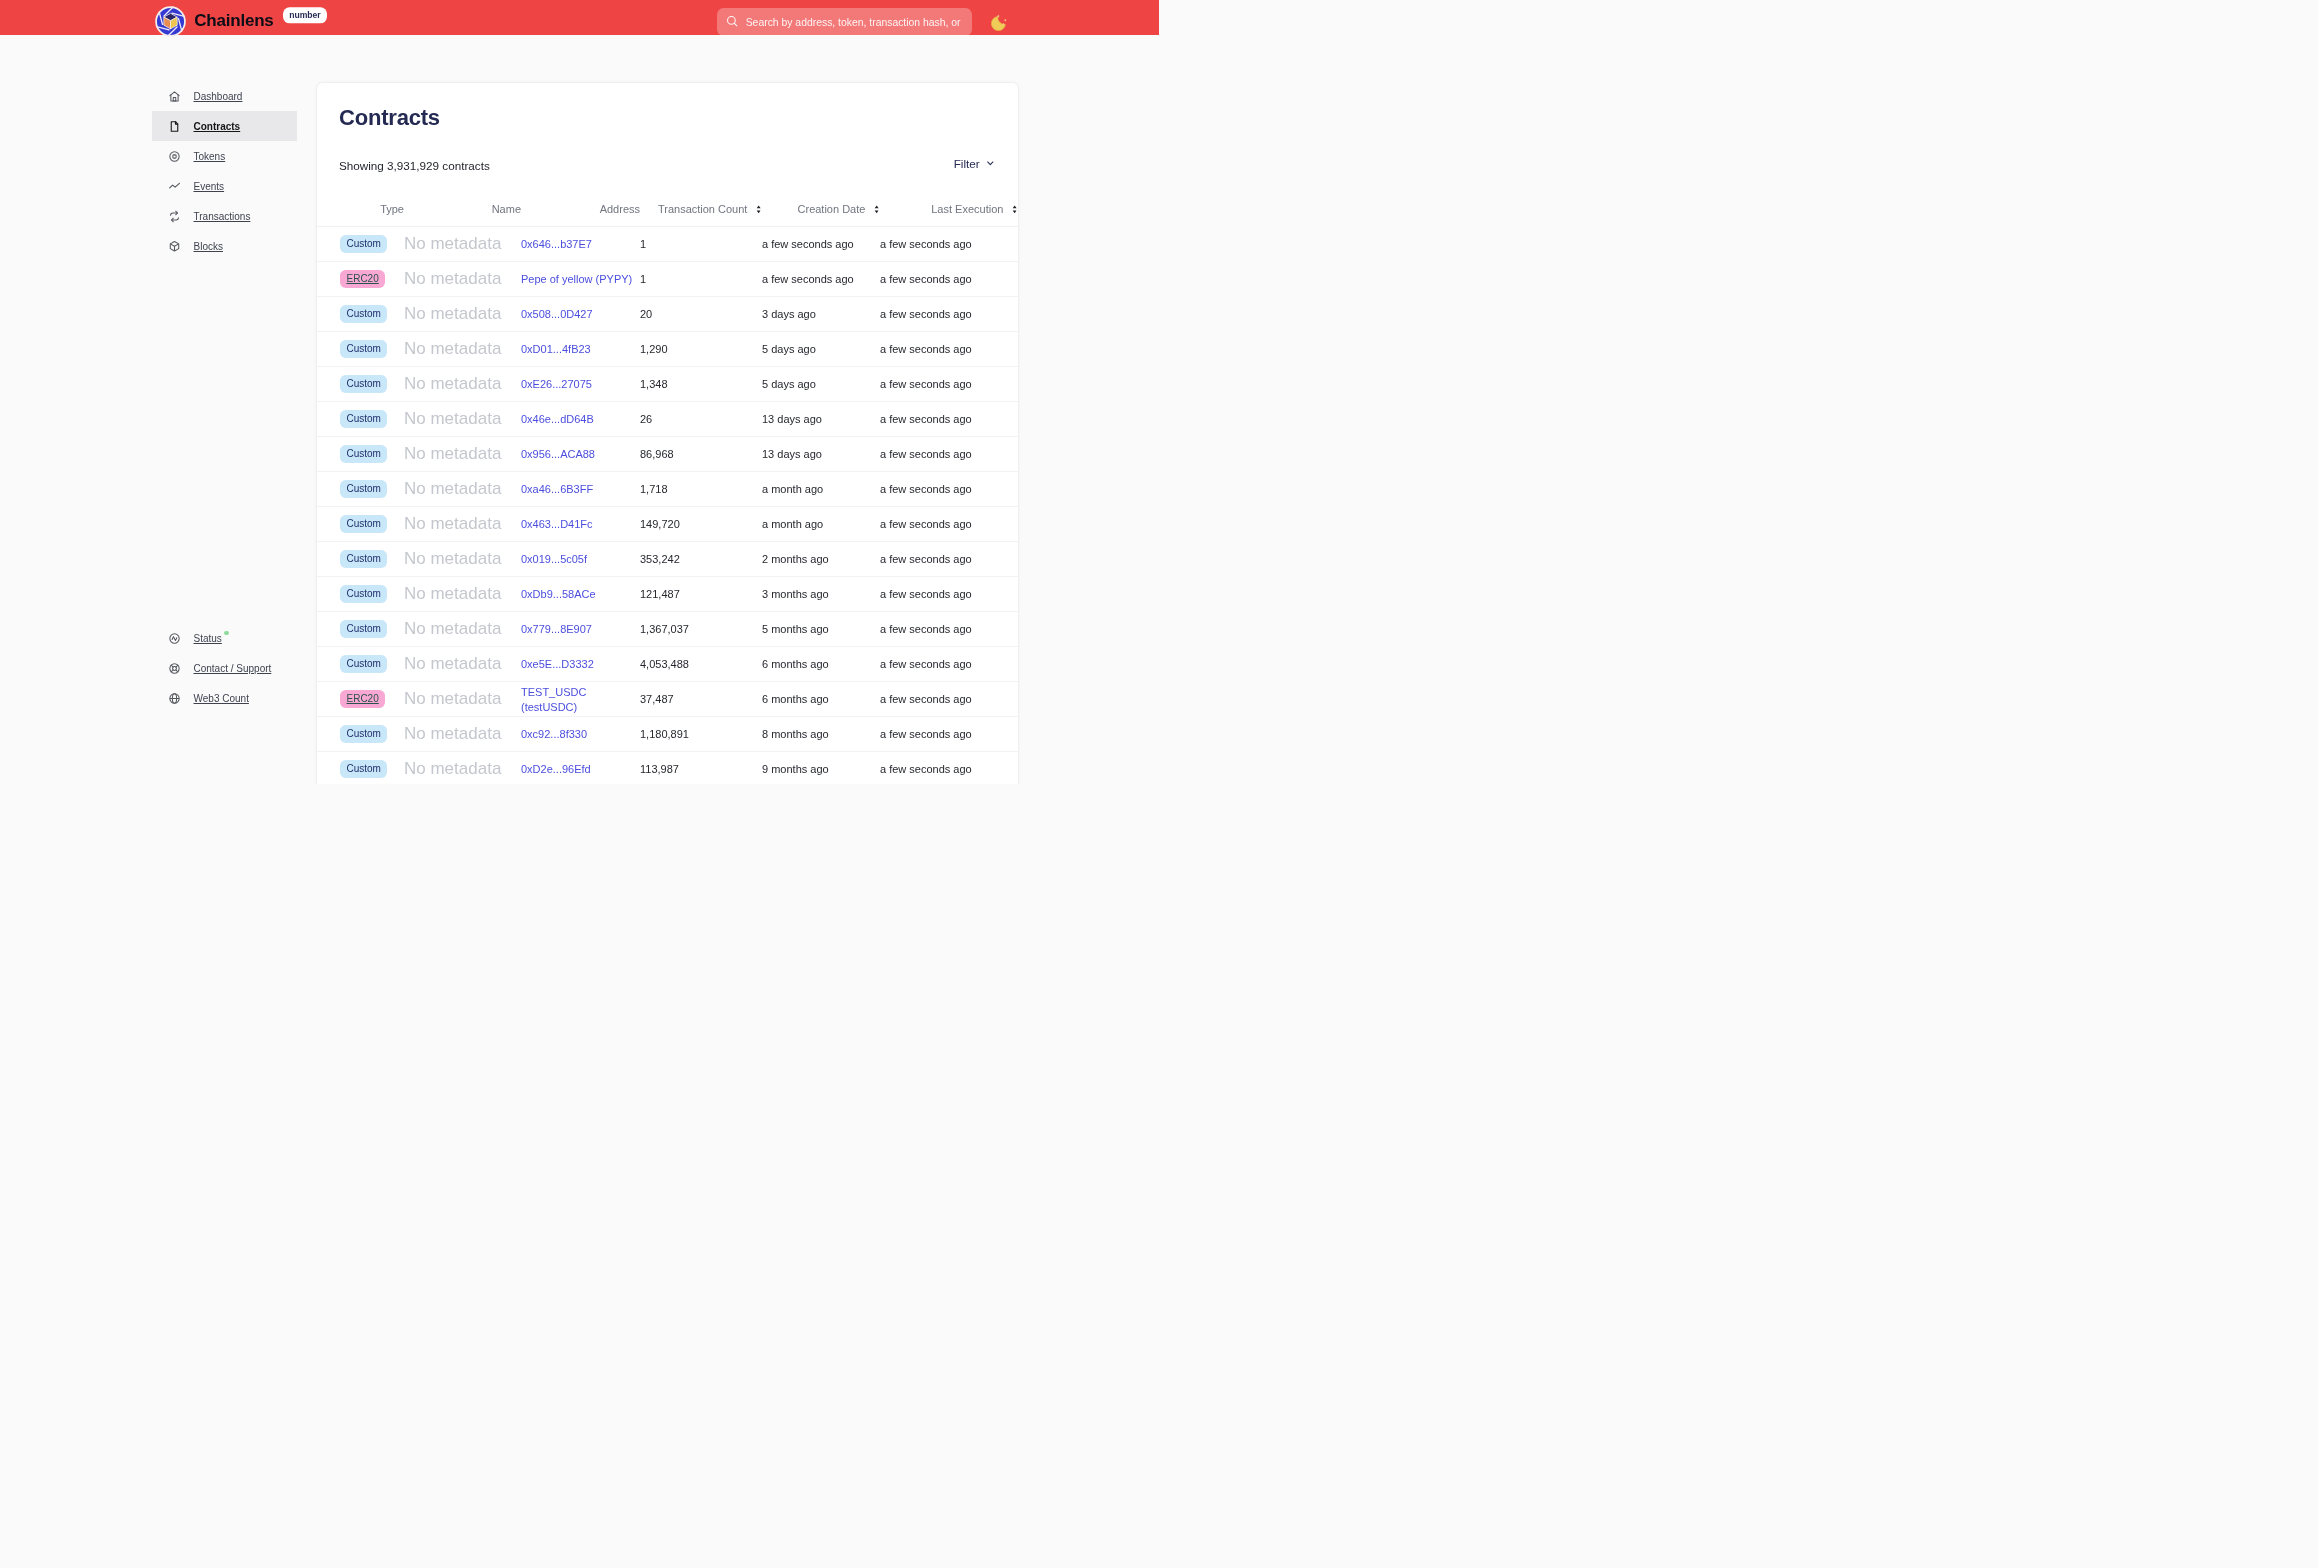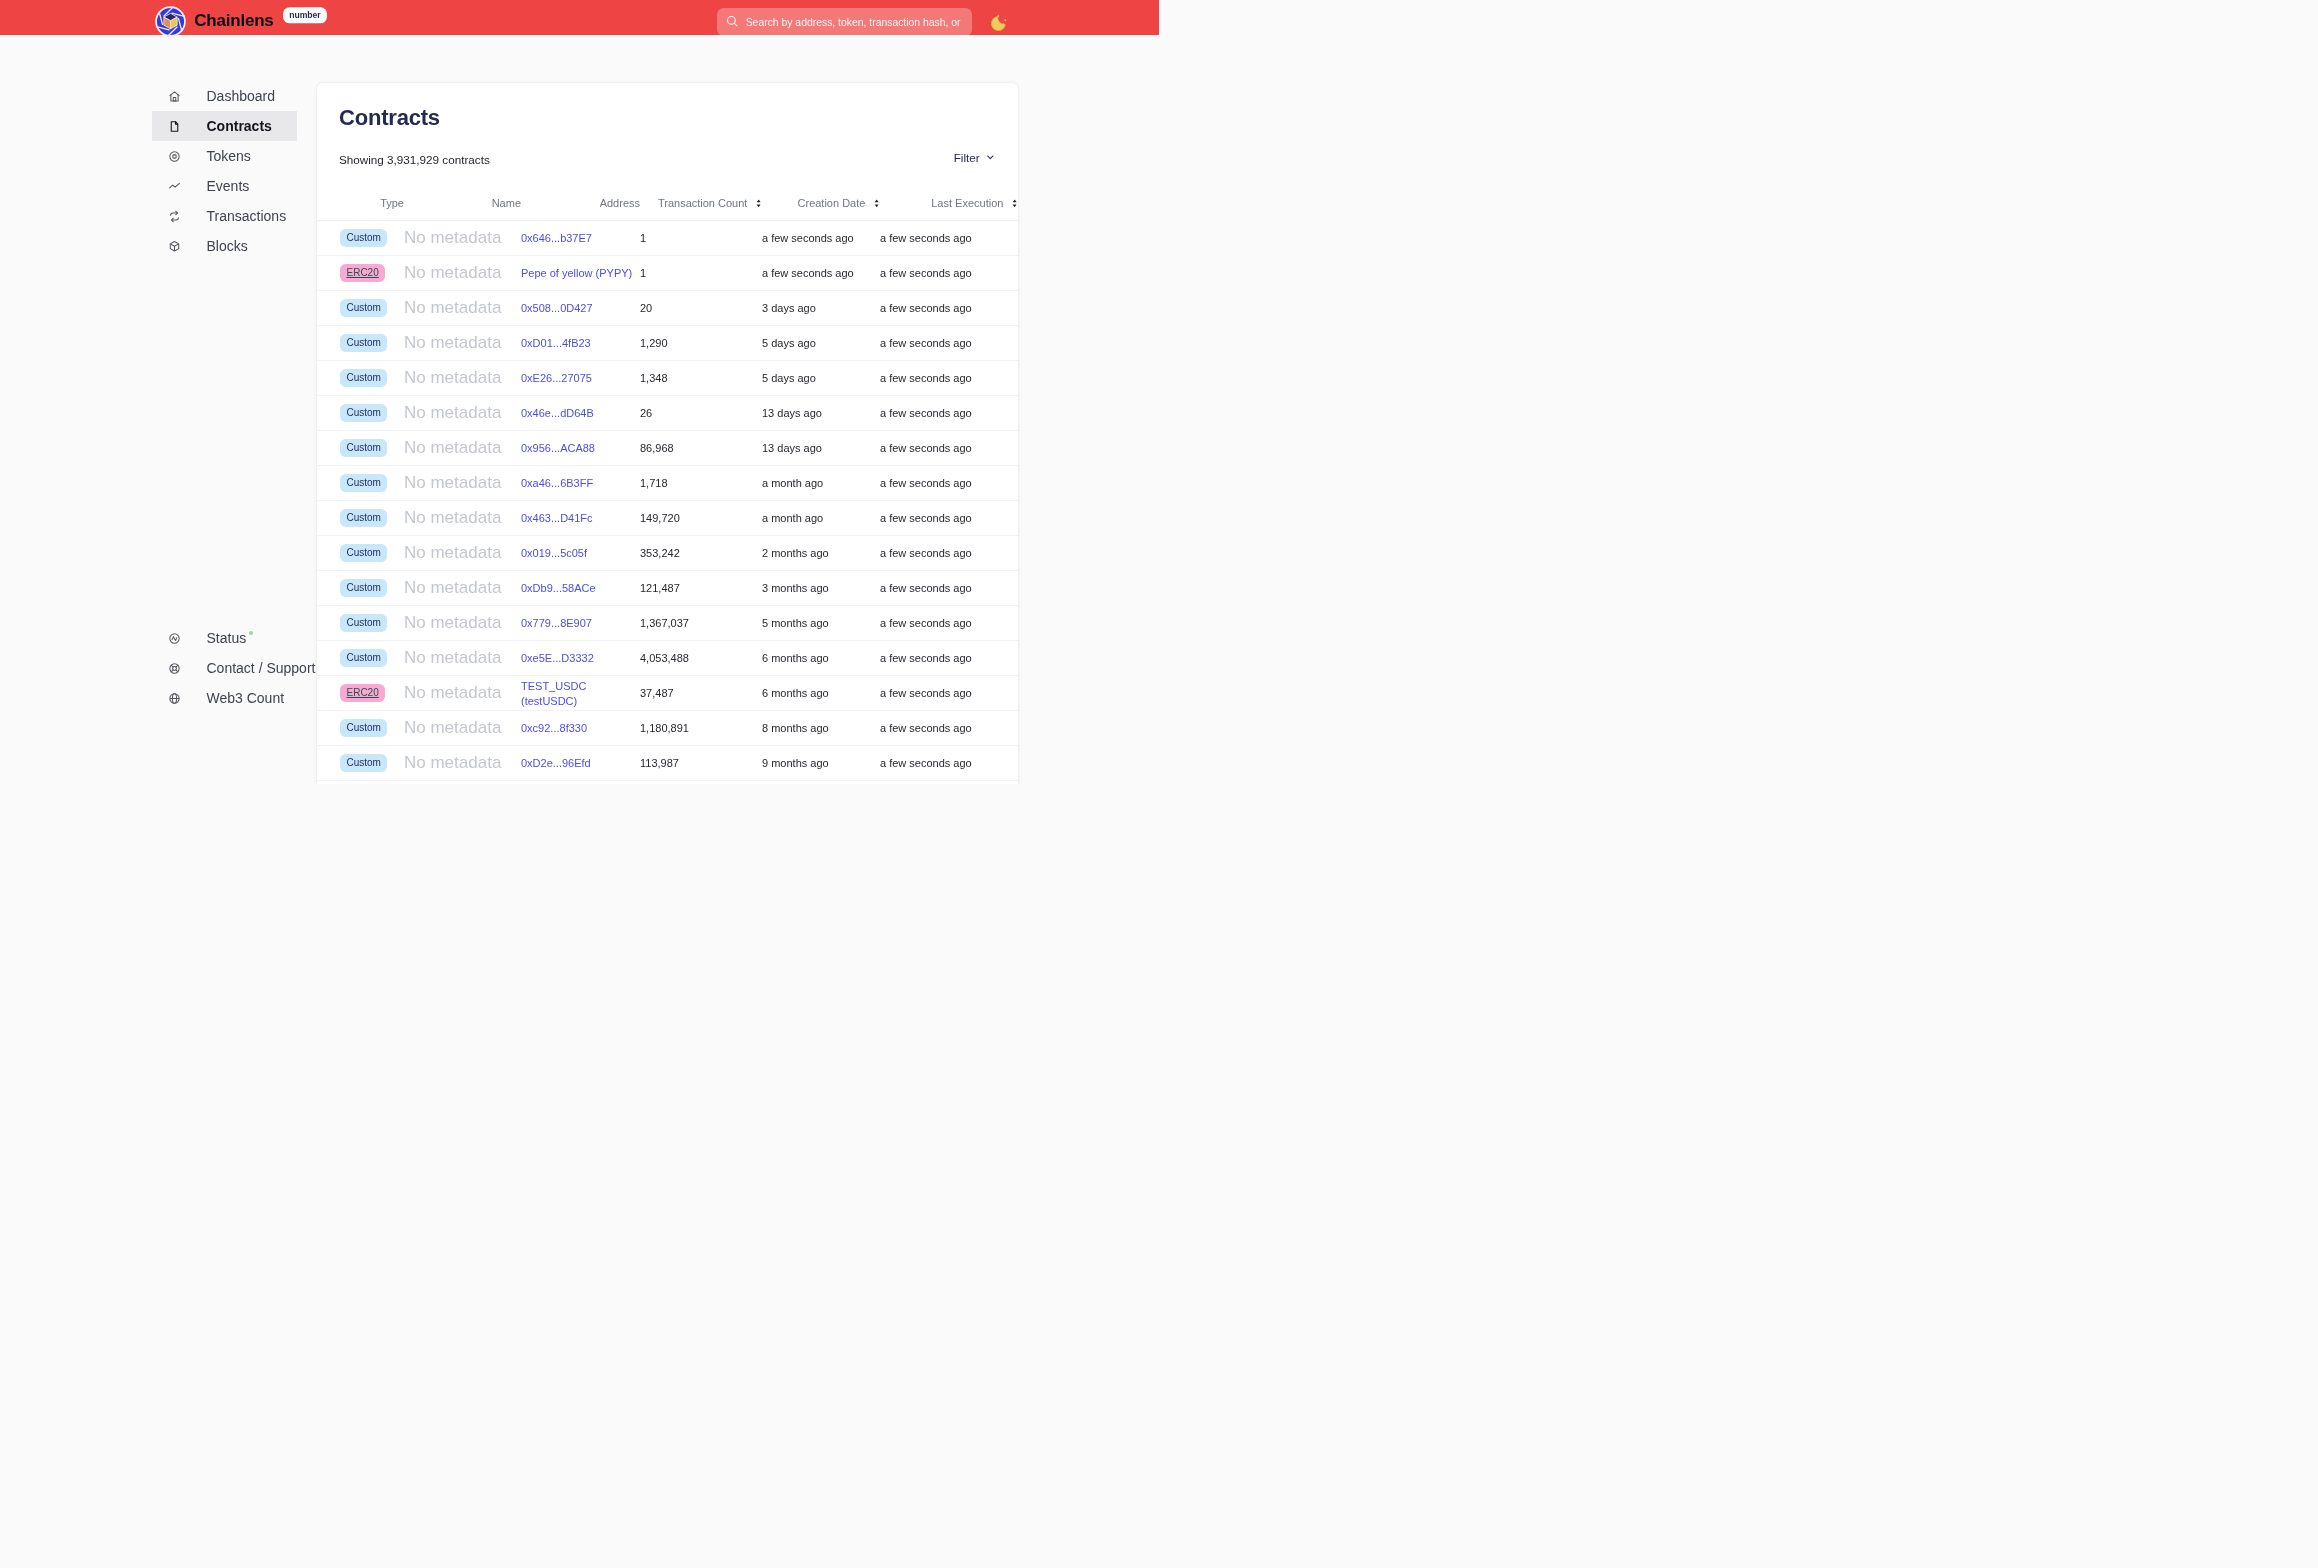--- a/index.html
+++ b/index.html
@@ -23,32 +23,32 @@
     font-size:10.4px;margin-left:6.5px;font-family:inherit;}
   .search-box input::placeholder{color:rgba(255,255,255,0.92);}
   .theme-btn{position:absolute;left:991px;top:12.2px;width:19.6px;height:19.6px;border:none;background:transparent;cursor:pointer;padding:0;}
 
   
   .side-nav{position:absolute;left:152px;width:145px;}
   #sidebar-top{top:81px;}
   #sidebar-bottom{top:623px;}
   .side-item{height:30px;display:flex;align-items:center;padding-left:15.5px;cursor:pointer;}
   .side-item .ico{width:13px;height:13px;color:#54575E;display:flex;align-items:center;}
-  .side-item .lbl{margin-left:26px;font-size:14px;color:#3F4350;white-space:nowrap;}
+  .side-item .lbl{margin-left:13px;font-size:10px;color:#3F4350;white-space:nowrap;text-decoration:underline;}
   .side-item.active{background:#E8E8EA;}
   .side-item.active .lbl{font-weight:700;color:#141519;}
   .side-item.active .ico{color:#141519;}
   .status-dot{width:4.9px;height:4.9px;border-radius:50%;background:#8EDC9B;margin-left:2.4px;transform:translateY(-4.9px);}
 
   
   .card{position:absolute;left:316px;top:82px;width:703px;height:722px;background:#FFFFFF;
     border:0.8px solid #F0F0F2;border-radius:6.5px;box-shadow:0 0.8px 2.4px rgba(16,24,40,0.05);
     padding:22px 0 0 0;}
   .page-title{font-size:22px;font-weight:700;color:#252A53;margin-left:22px;letter-spacing:-0.2px;}
-  .summary-row{position:relative;margin-top:22px;height:14.7px;}
+  .summary-row{position:relative;margin-top:28px;height:14.7px;}
   .summary{position:absolute;left:22px;top:0;font-size:11.7px;font-weight:500;color:#1E2128;}
   .filter-btn{position:absolute;right:22px;top:-1.6px;display:flex;align-items:center;gap:5.7px;
     background:transparent;border:none;cursor:pointer;font-family:inherit;
     font-size:11.7px;font-weight:500;color:#252A53;}
   .thead,.tr{display:grid;grid-template-columns:64px 117px 119px 122px 118px 1fr;
     align-items:center;padding-left:23px;}
   .thead{margin-top:19px;height:34px;border-bottom:0.8px solid #F1F1F3;}
   .th{font-size:11px;color:#70757F;display:flex;align-items:center;gap:7.3px;justify-content:flex-end;}
   .sort-ico{display:inline-flex;}
   .tr{height:35px;border-bottom:0.8px solid #F2F2F4;}

